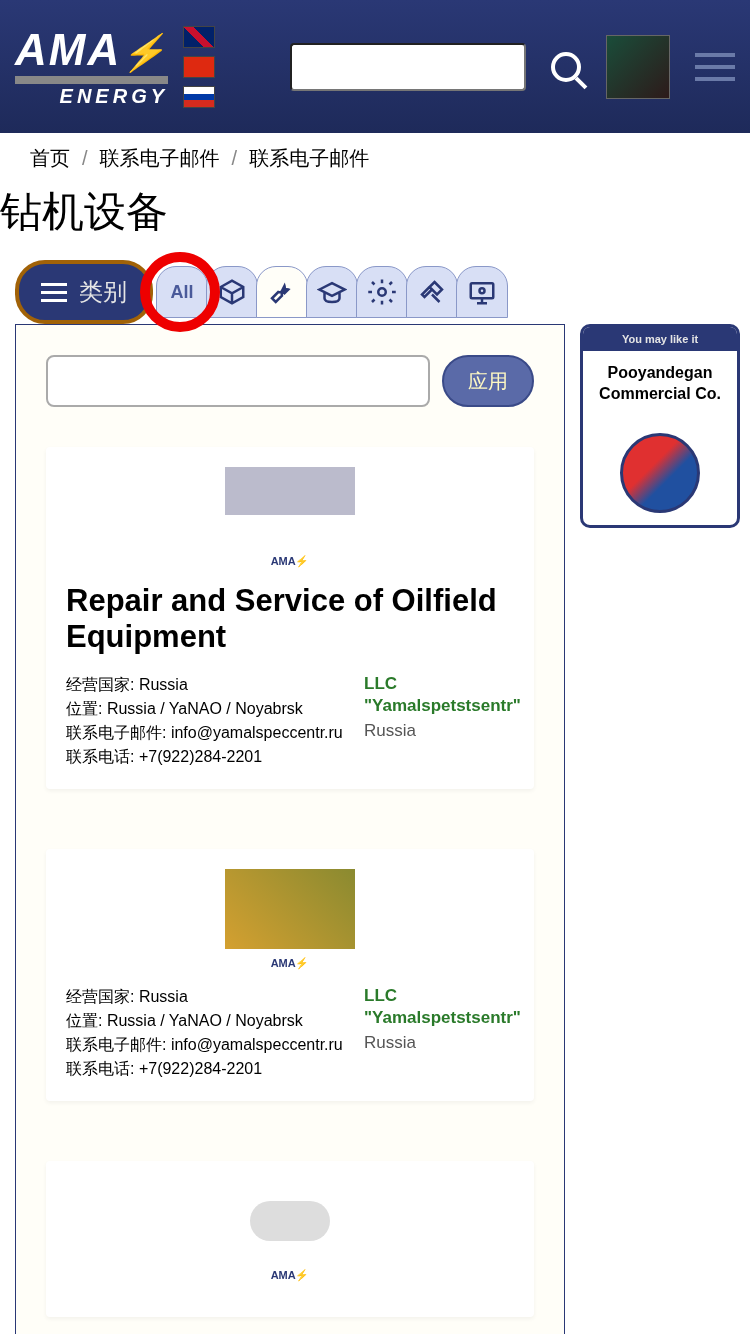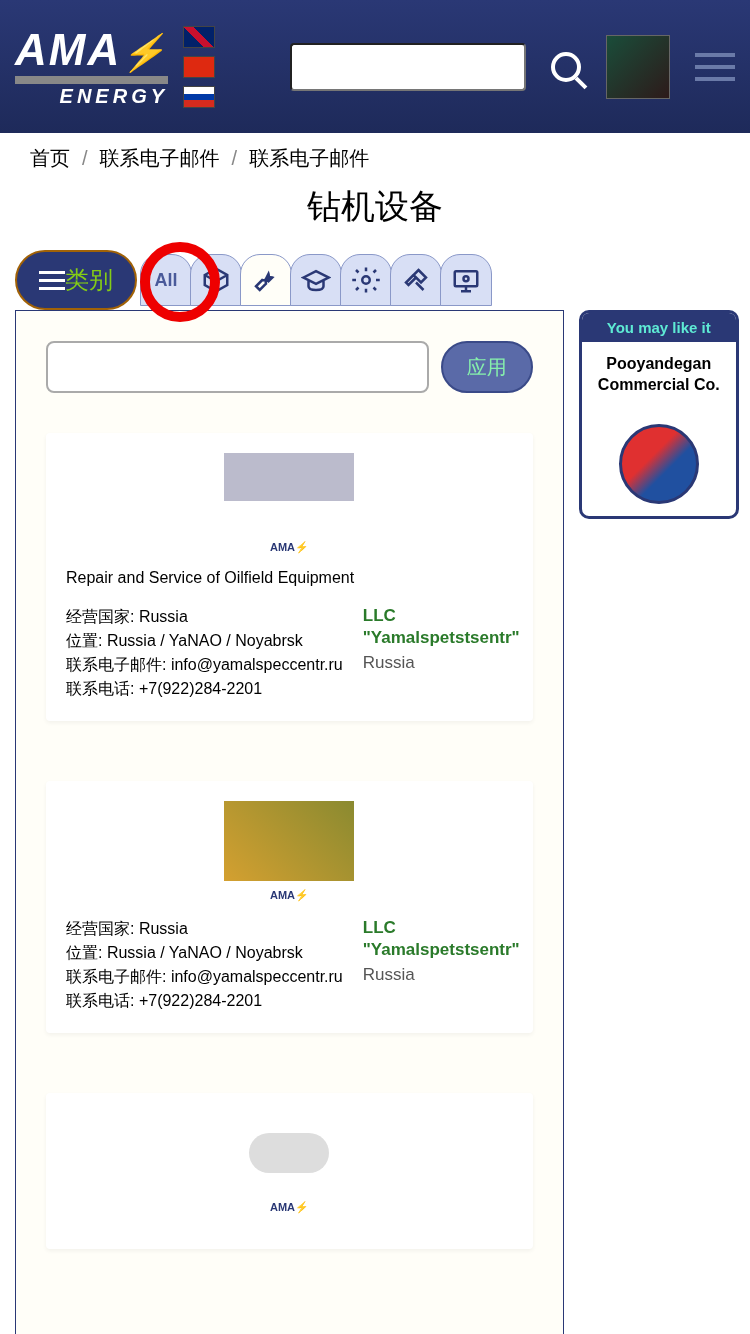--- a/index.html
+++ b/index.html
@@ -15,47 +15,47 @@
 .flag-ru{background:linear-gradient(to bottom,#fff 33%,#0039a6 33%,#0039a6 66%,#d52b1e 66%)}
 .search-box{flex:1;background:#fff;height:48px;border-radius:4px;margin-left:60px}
 .search-icon{width:30px;height:30px;border:4px solid #fff;border-radius:50%;position:relative;margin:0 10px}
 .search-icon::after{content:'';position:absolute;width:4px;height:14px;background:#fff;bottom:-12px;right:-6px;transform:rotate(-45deg)}
 .avatar{width:64px;height:64px;background:linear-gradient(135deg,#1a4d3a,#2d1a1a);border:1px solid #666}
 .menu-lines{display:flex;flex-direction:column;gap:8px;margin-left:10px;cursor:pointer}
 .menu-lines span{width:40px;height:4px;background:#6a7aa8}
 .breadcrumb{padding:12px 30px;font-size:20px;display:flex;gap:12px;align-items:center}
 .breadcrumb a{color:#000;text-decoration:none}
 .breadcrumb .sep{color:#888}
-.page-title{text-align:center;font-size:34px;font-weight:normal;padding:0 0 20px}
+.page-title{font-size:42px;font-weight:normal;padding:0 0 20px}
 .category-bar{display:flex;align-items:center;padding:0 15px;gap:0;position:relative}
-.cat-btn{background:#2a3875;color:#84cc16;border-radius:30px;padding:12px 22px;display:flex;align-items:center;gap:0;font-size:24px;border:2px solid #a16207}
+.cat-btn{background:#2a3875;color:#e5e5e5;border-radius:30px;padding:12px 22px;display:flex;align-items:center;gap:12px;font-size:24px;border:4px solid #a16207}
 .cat-btn .burger{display:flex;flex-direction:column;gap:5px}
 .cat-btn .burger span{width:26px;height:3px;background:#fff}
 .highlight-circle{position:absolute;width:80px;height:80px;border:10px solid #e00;border-radius:50%;left:140px;top:-8px;z-index:5;pointer-events:none}
 .tabs{display:flex;margin-left:5px}
 .tab{width:52px;height:52px;background:#d8dff5;border:1px solid #8a98c8;border-radius:20px 20px 0 0;display:flex;align-items:center;justify-content:center;font-size:22px;margin-left:-2px}
 .tab.active{background:#fffef8}
 .tab.all{color:#4a5a9a;font-size:18px;font-weight:bold}
 .tab svg{width:30px;height:30px;stroke:#2a3875;stroke-width:2;fill:none}
 .content-wrap{border:1px solid #2a3875;margin:0 15px;background:#fffef8;padding:30px;min-height:800px;display:flex;gap:15px}
 .main-col{flex:1}
 .filter-row{display:flex;gap:12px;margin-bottom:40px}
 .filter-input{flex:1;height:52px;border:2px solid #aaa;border-radius:8px;padding:0 12px;font-size:18px}
-.apply-btn{background:#5a6aa8;color:#86efac;border:2px solid #3a4a88;border-radius:28px;padding:0 24px;font-size:20px;height:52px;cursor:pointer}
+.apply-btn{background:#5a6aa8;color:#fef9c3;border:2px solid #3a4a88;border-radius:28px;padding:0 24px;font-size:20px;height:52px;cursor:pointer}
 .card{background:#fff;border-radius:4px;padding:20px;margin-bottom:60px;box-shadow:0 2px 4px rgba(0,0,0,0.05)}
 .card-img{width:130px;height:80px;margin:0 auto 8px;display:block;background:#ddd;position:relative}
 .card-watermark{text-align:center;color:#2a3875;font-weight:bold;font-size:11px;margin-bottom:15px}
-.card-title{font-size:16px;font-weight:normal;margin-bottom:18px}
+.card-title{font-size:31px;font-weight:bold;margin-bottom:18px}
 .card-body{display:flex;gap:20px}
 .card-details{flex:1;font-size:16px;line-height:1.5}
 .card-company{width:150px}
 .card-company .name{color:#2a7a2a;font-weight:bold;font-size:17px;line-height:1.3}
 .card-company .country{color:#555;font-size:17px;margin-top:4px}
 .sidebar-box{width:160px;border:3px solid #2a3875;border-radius:10px;background:#fff;flex-shrink:0;height:fit-content;overflow:hidden}
-.sidebar-head{background:#2a3875;color:#5eead4;text-align:center;padding:6px;font-weight:bold;font-size:15px}
+.sidebar-head{background:#2a3875;color:#e5e5e5;text-align:center;padding:6px;font-weight:bold;font-size:11px}
 .sidebar-body{padding:12px;text-align:center}
 .sidebar-body .cname{font-weight:bold;font-size:16px;line-height:1.3;margin-bottom:28px}
 .sidelogo{width:80px;height:80px;border-radius:50%;border:3px solid #2a3875;margin:0 auto;background:linear-gradient(135deg,#e03030 40%,#2050a0 60%)}
 .layout{display:flex;align-items:flex-start}
 .side-col{width:170px;padding-right:12px;padding-top:0}
 .img1{background:linear-gradient(to bottom,#bbc 60%,#fff 60%)}
 .img2{background:linear-gradient(45deg,#d4a030,#8a8a30)}
 .img3{background:#fff;display:flex;align-items:center;justify-content:center}
 .img3::before{content:'';width:80px;height:40px;background:#ddd;border-radius:20px}
 </style>

